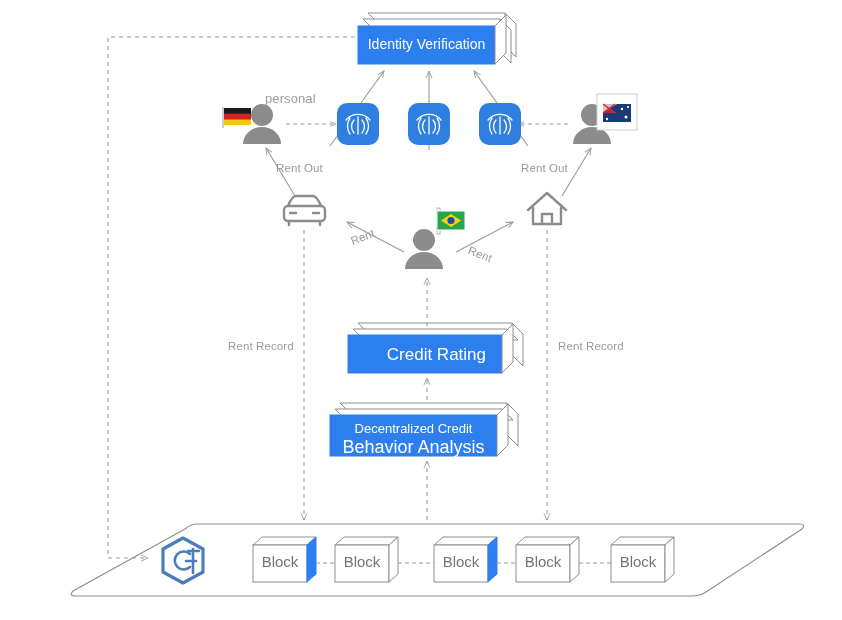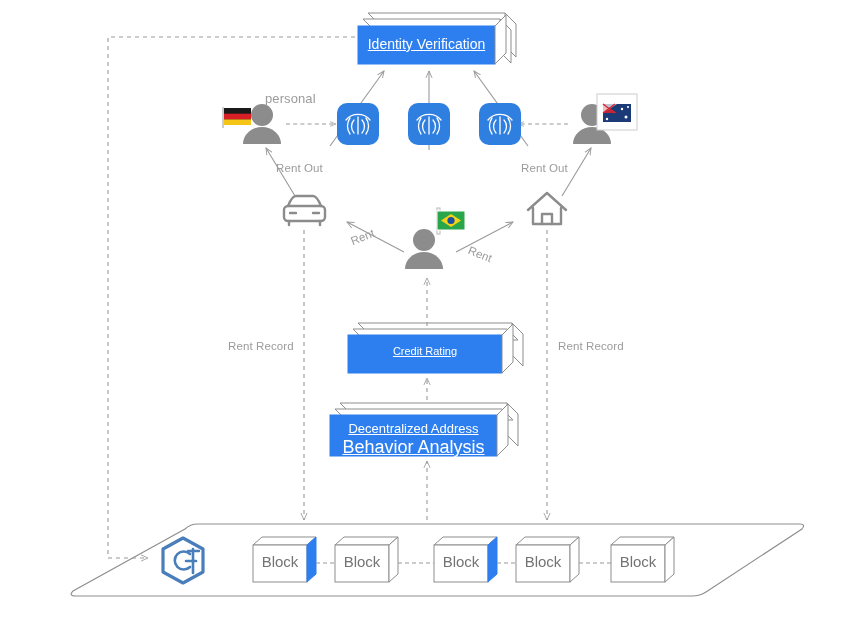--- a/index.html
+++ b/index.html
@@ -4,21 +4,21 @@
 <style>
   html,body{margin:0;padding:0;background:#ffffff;}
   body{width:842px;height:620px;position:relative;overflow:hidden;
        font-family:"Liberation Sans","DejaVu Sans",sans-serif;
        -webkit-font-smoothing:antialiased;}
   #stage{position:absolute;inset:0;width:842px;height:620px;}
   svg#canvas{position:absolute;left:0;top:0;width:842px;height:620px;}
   .lbl{position:absolute;color:#9b9b9b;font-size:11.5px;white-space:nowrap;
        letter-spacing:.1px;}
   .boxlabel{position:absolute;color:#ffffff;text-align:center;white-space:nowrap;
-            pointer-events:none;text-decoration:underline;}
+            pointer-events:none;}
   .blocklabel{position:absolute;color:#737373;font-size:15px;white-space:nowrap;}
   .rot-left{transform:rotate(-22deg);transform-origin:left top;}
   .rot-right{transform:rotate(22deg);transform-origin:left top;}
 </style>
 </head>
 <body>
 
 <div id="stage">
 
 <svg id="canvas" viewBox="0 0 842 620">
@@ -226,23 +226,23 @@
     <path d="M603,104 L615,113 M615,104 L603,113" stroke="#d8252e" stroke-width="1.4"></path>
     <circle cx="626" cy="117" r="1.5" fill="#ffffff"></circle>
     <circle cx="622" cy="109" r="1.2" fill="#ffffff"></circle>
     <circle cx="628" cy="107" r="1.1" fill="#ffffff"></circle>
     <circle cx="607" cy="119" r="1.2" fill="#ffffff"></circle>
   </g>
 </svg>
 
 <div class="boxlabel" style="left:358px;top:36px;width:137px;font-size:14px;">Identity Verification</div>
 
-<div class="boxlabel" style="left:348px;top:345px;width:154px;font-size:11px;">Credit Rating</div>
-
-<div class="boxlabel" style="left:330px;top:421px;width:167px;font-size:13px;">Decentralized Address</div>
+<div class="boxlabel" style="left:348px;top:345px;width:138px;font-size:17px;text-align:right;">Credit Rating</div>
+
+<div class="boxlabel" style="left:330px;top:421px;width:167px;font-size:13px;">Decentralized Credit</div>
 <div class="boxlabel" style="left:330px;top:437px;width:167px;font-size:18px;">Behavior Analysis</div>
 
 <div class="lbl" style="left:243px;top:91px;font-size:13px;margin-left:22px;">personal</div>
 
 <div class="lbl" style="left:276px;top:162px;">Rent Out</div>
 <div class="lbl" style="left:521px;top:162px;">Rent Out</div>
 
 <div class="lbl rot-left" style="left:349px;top:236px;">Rent</div>
 <div class="lbl rot-right" style="left:471px;top:244px;">Rent</div>
 

